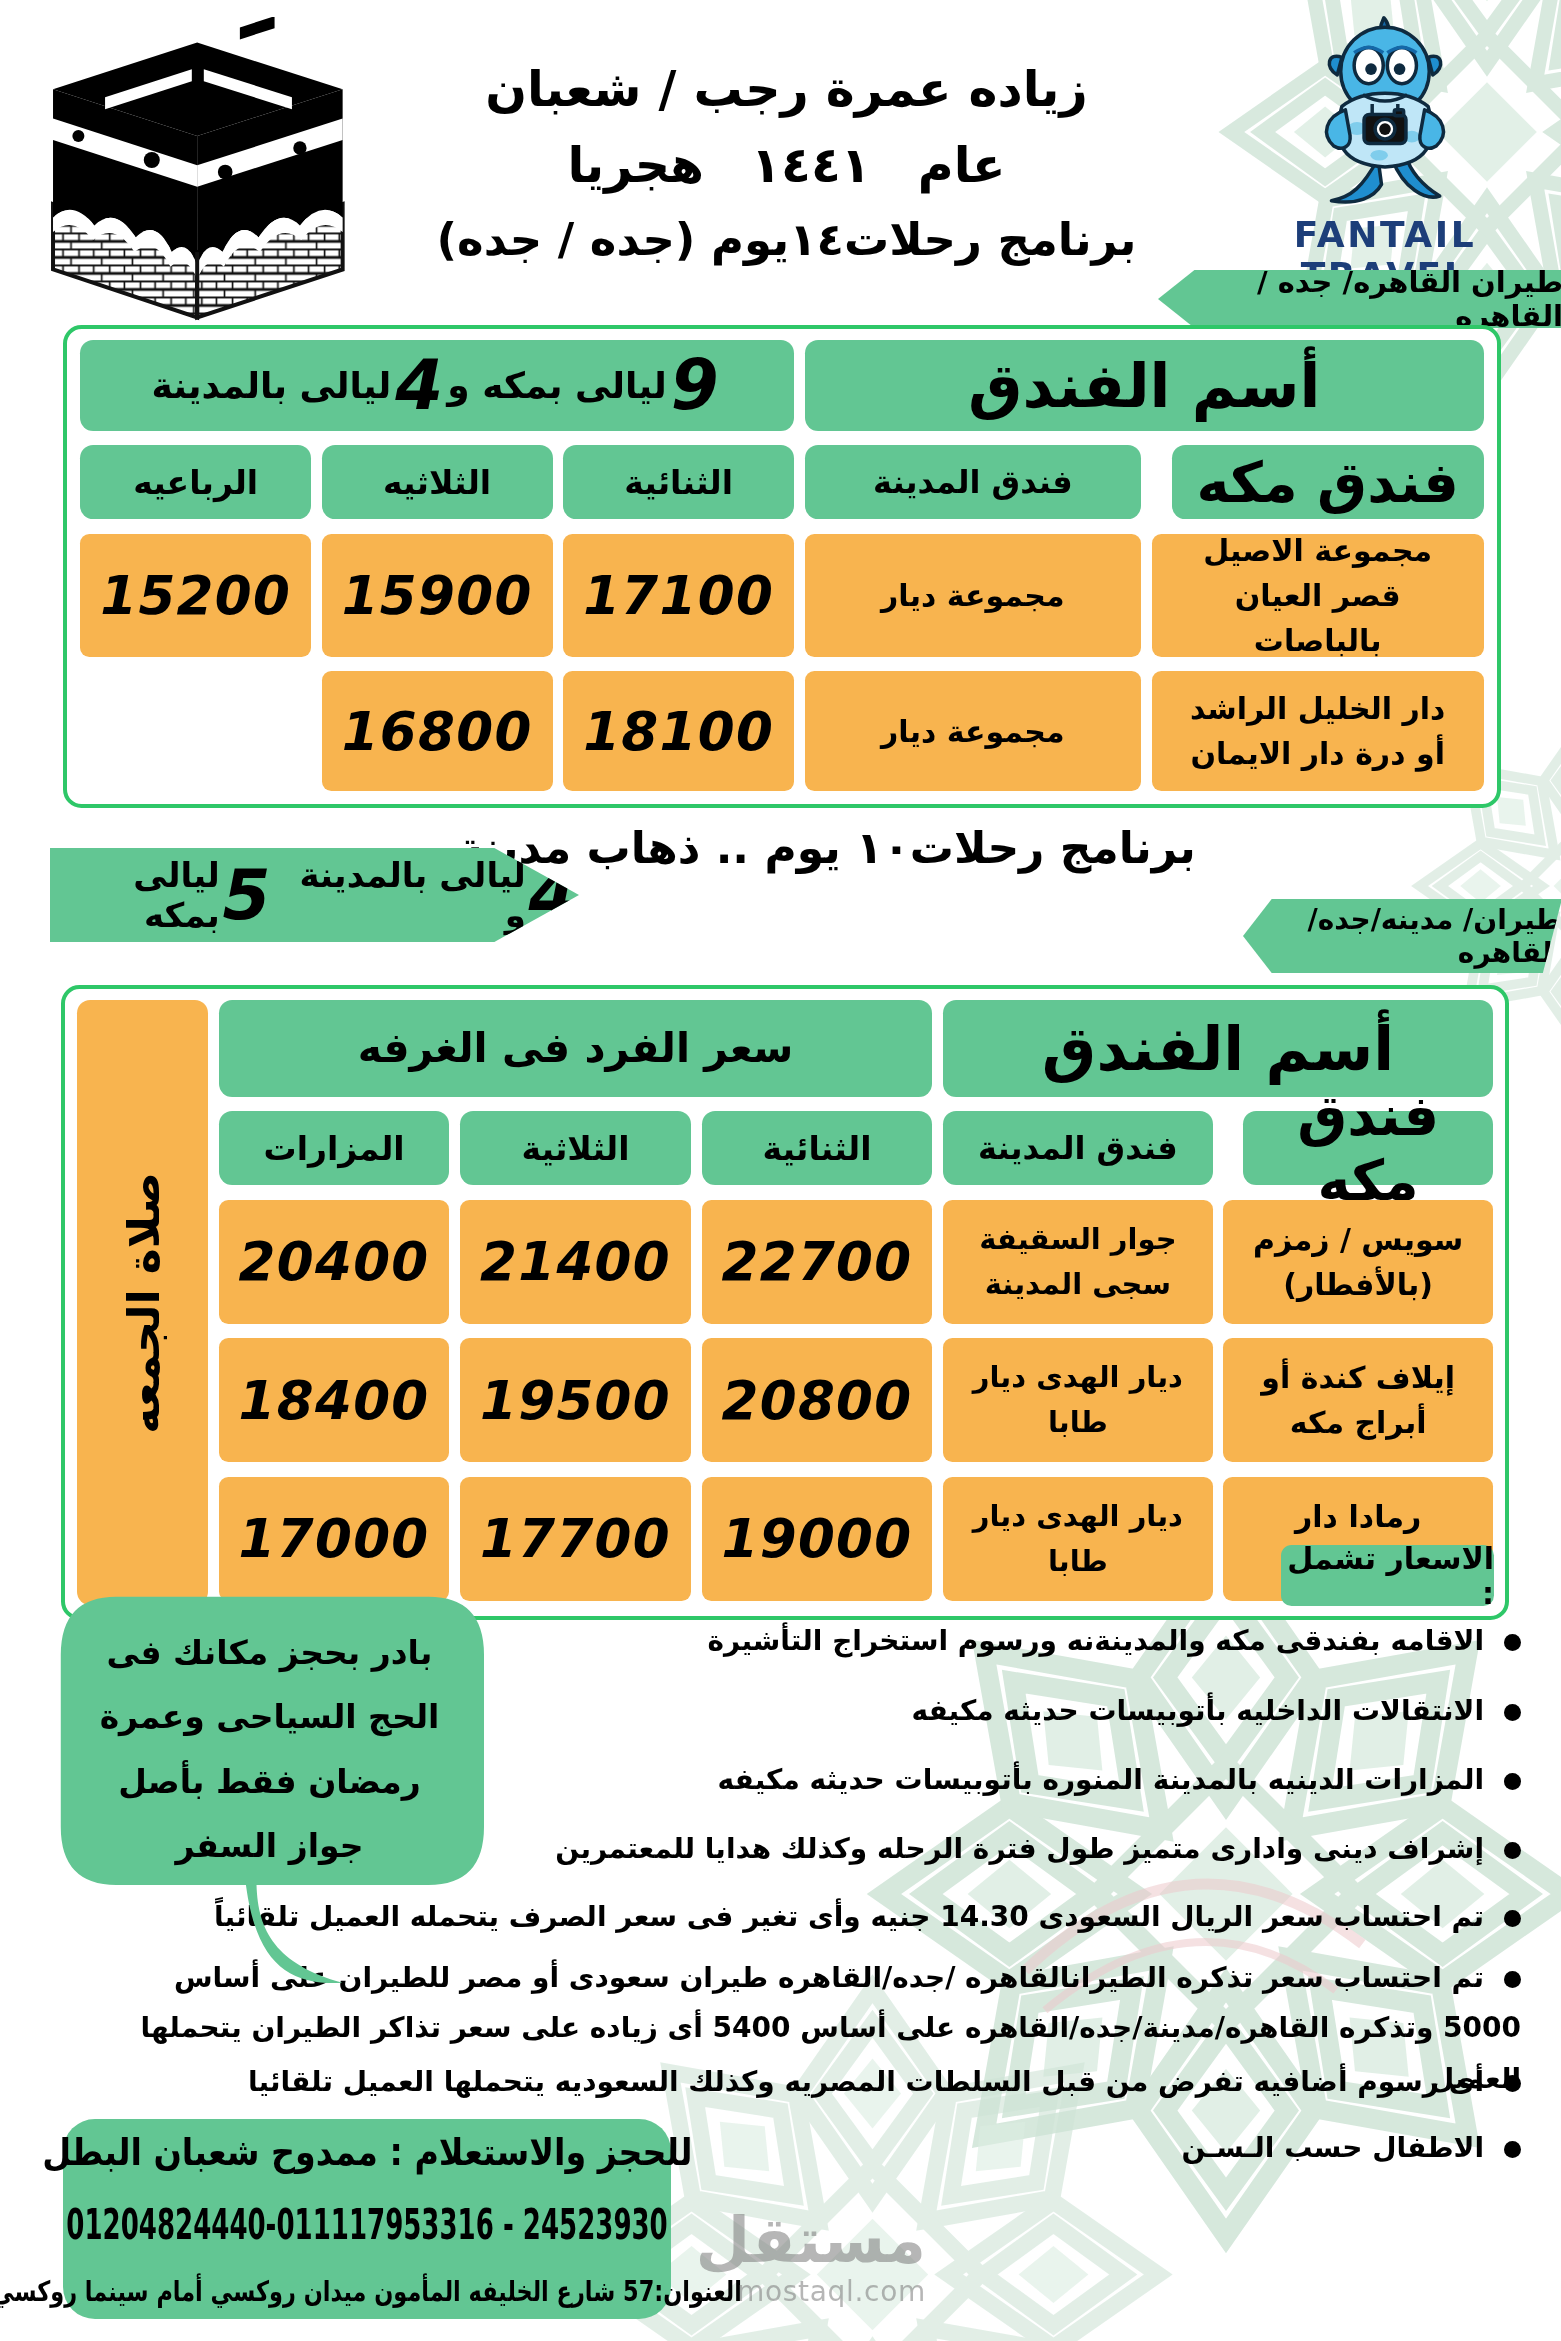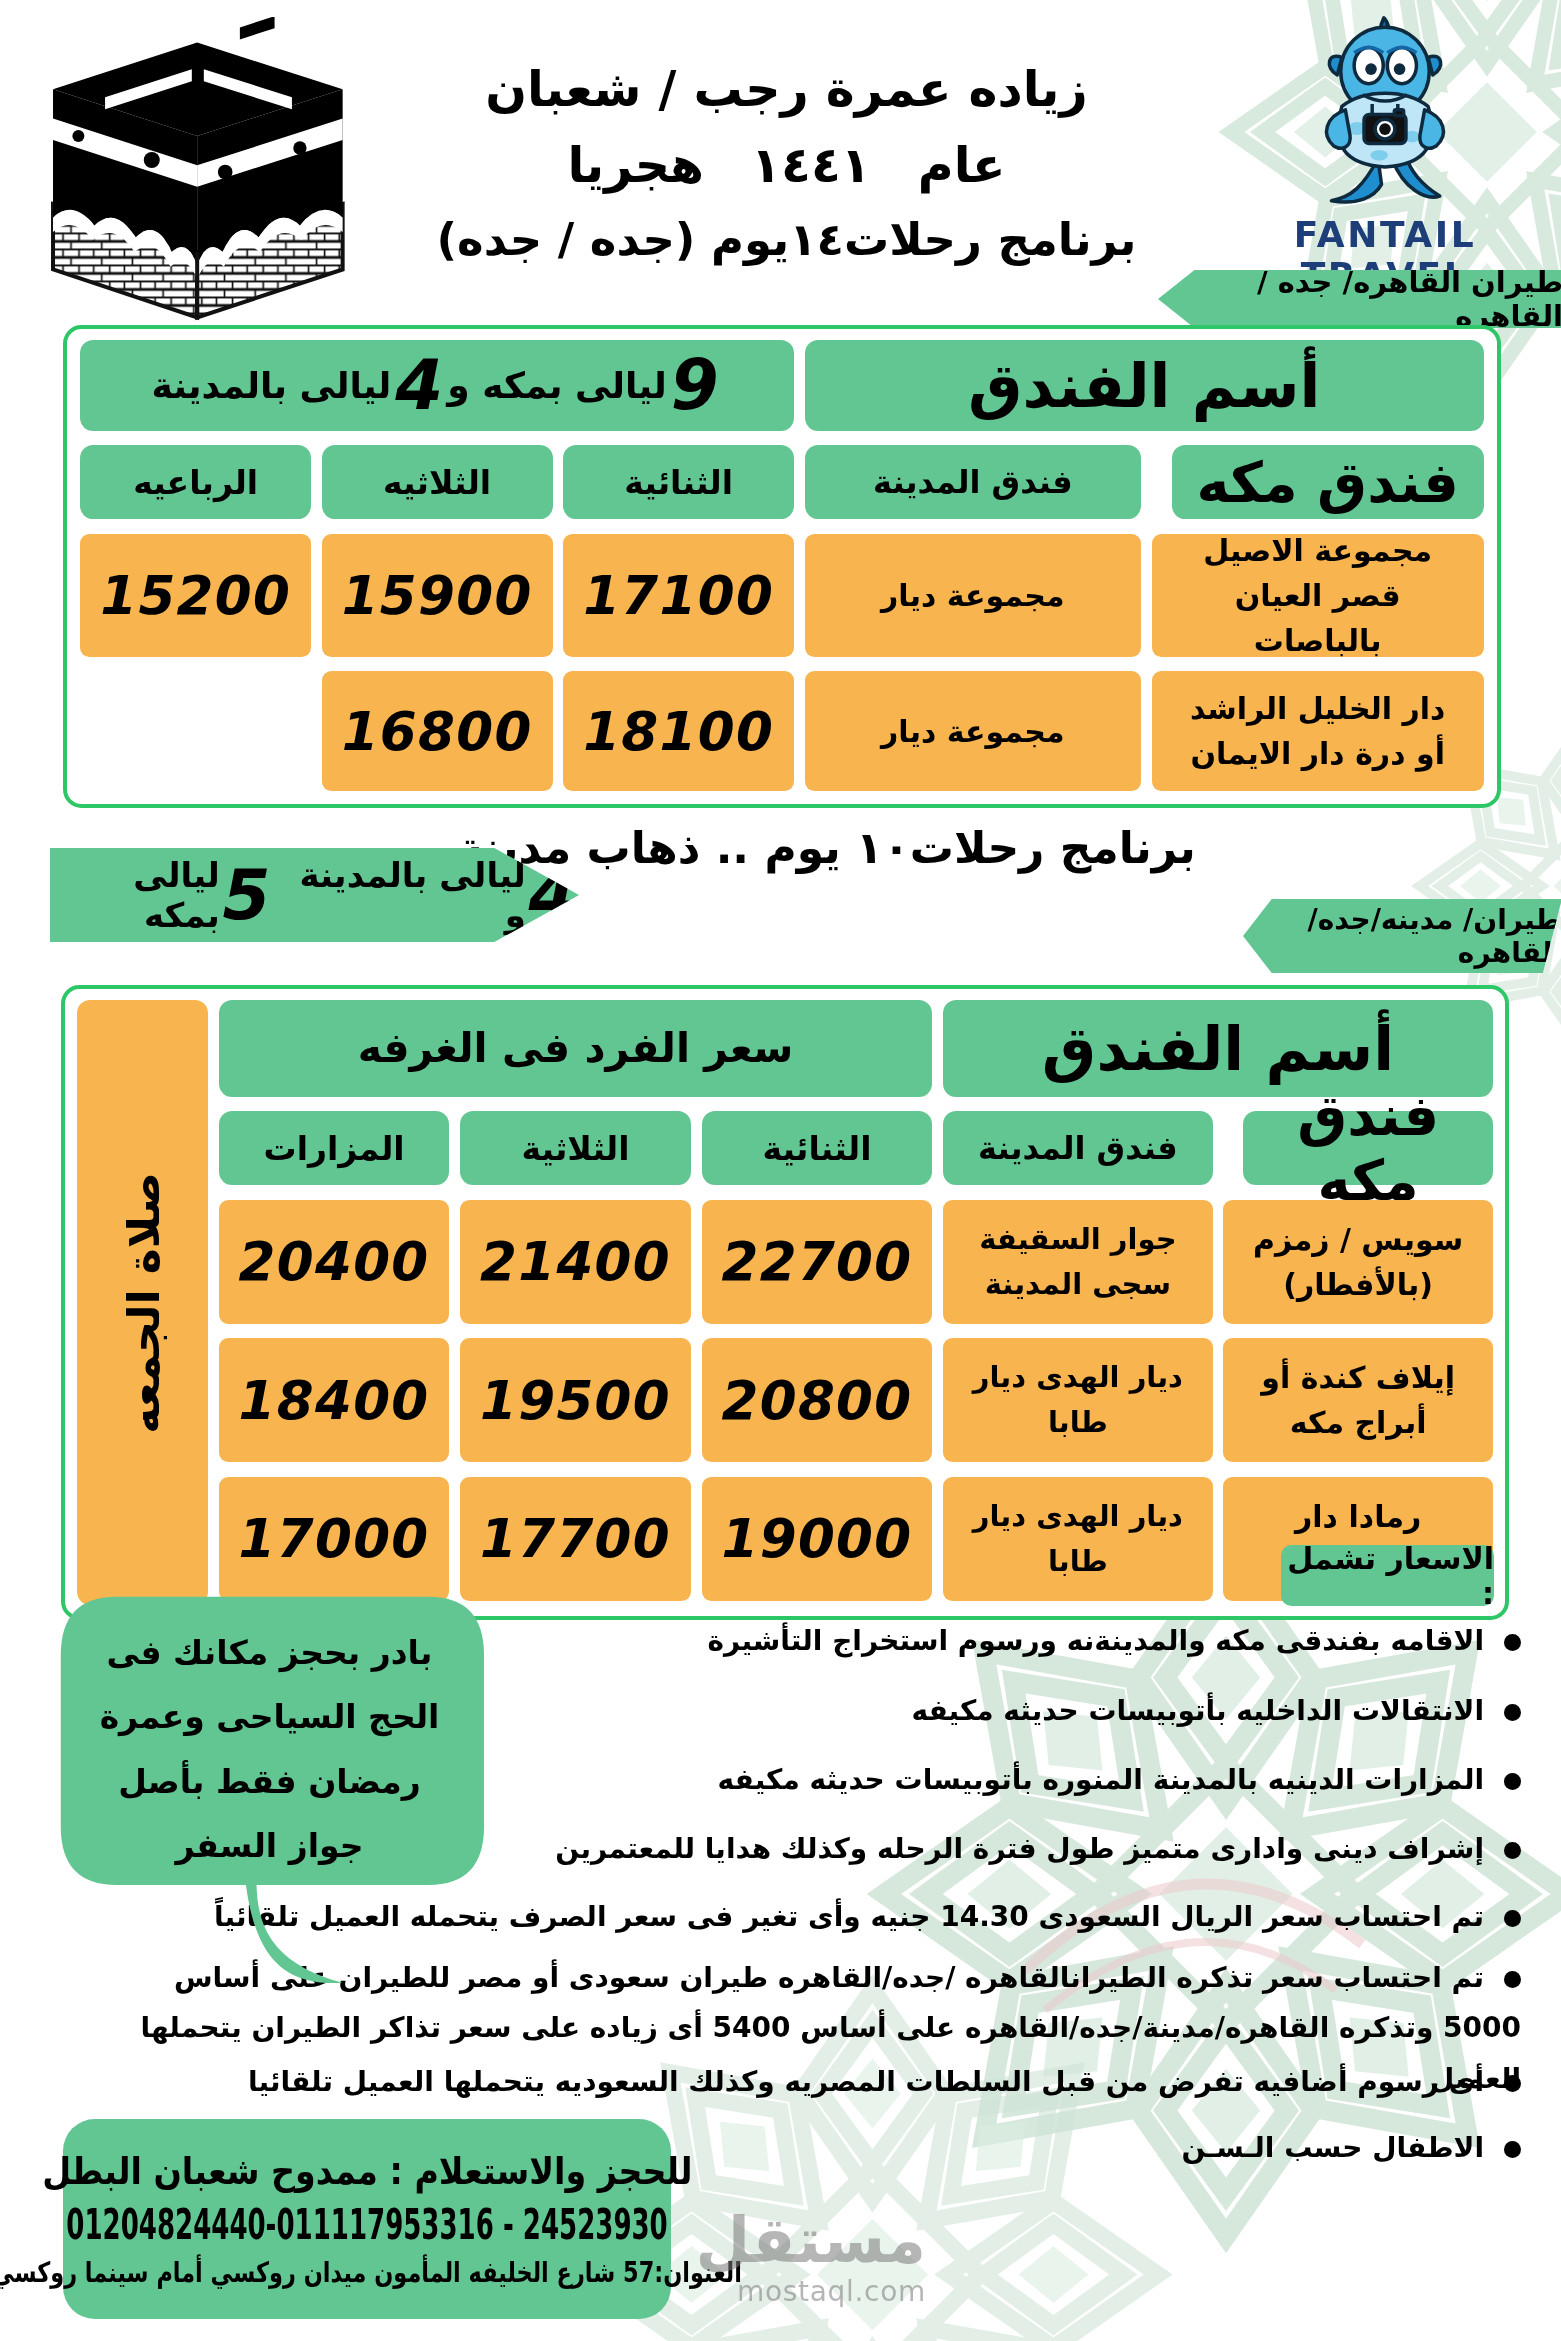--- a/index.html
+++ b/index.html
@@ -75,21 +75,21 @@
     font-size:28px;font-weight:bold;line-height:1.8;}
   .dot{display:inline-block;width:17px;height:17px;background:#000;border-radius:50%;
     margin-left:20px;vertical-align:middle;}
   
   .bubble-svg{position:absolute;left:58px;top:1594px;width:442px;height:410px;z-index:2;}
   .bubble-text{position:absolute;left:78px;top:1621px;width:383px;z-index:3;
     text-align:center;font-size:33px;font-weight:bold;line-height:1.95;direction:rtl;}
   
   .contact{position:absolute;left:63px;top:2119px;width:608px;height:200px;z-index:2;
     background:#62c693;border-radius:32px;display:flex;flex-direction:column;
-    align-items:center;justify-content:center;gap:7px;}
+    align-items:center;justify-content:center;gap:26px;}
   .contact .c1{font-size:37px;font-weight:bold;direction:rtl;transform:scaleX(.9);white-space:nowrap;}
   .contact .c2{font-size:42px;font-weight:bold;direction:ltr;transform:scaleX(.62);white-space:nowrap;}
   .contact .c3{font-size:28px;font-weight:bold;direction:rtl;transform:scaleX(.8);white-space:nowrap;}
   
   .wm{position:absolute;left:648px;top:2206px;width:278px;z-index:6;text-align:right;
     color:#7b7b7b;opacity:.55;}
   .wm .ar{font-size:63px;font-weight:bold;direction:rtl;line-height:1.1;}
   .wm .en{font-size:28px;letter-spacing:0.7px;}
 </style>
 </head>

